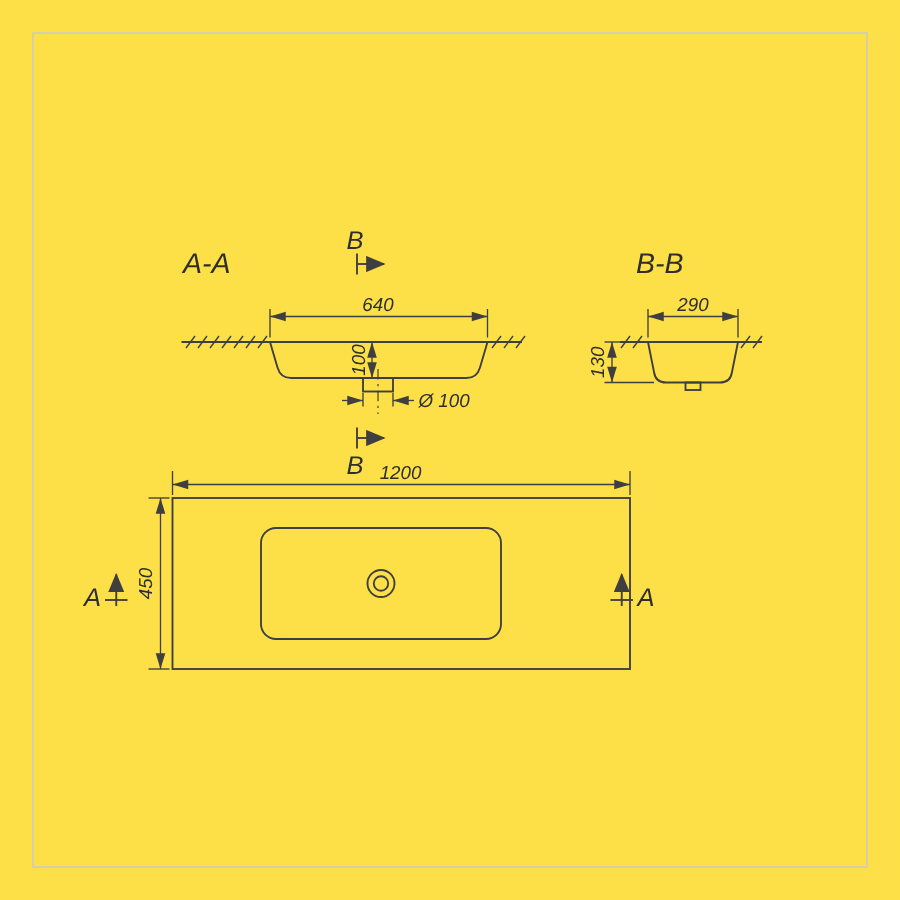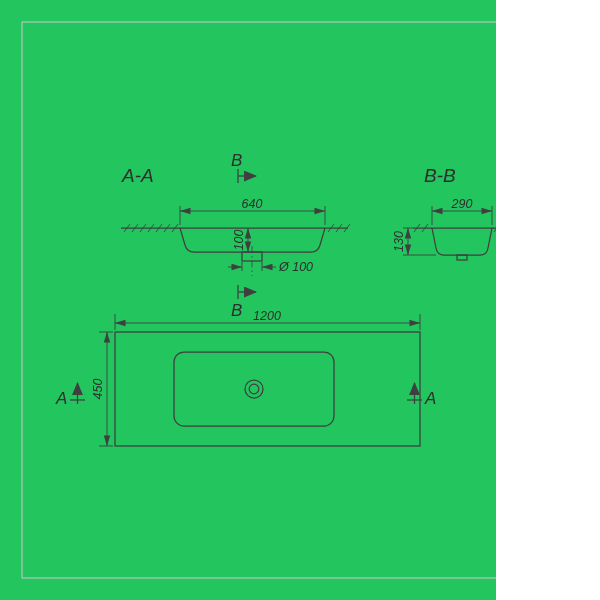--- a/index.html
+++ b/index.html
@@ -3,23 +3,23 @@
 <meta charset="utf-8">
 <style>
   html, body {
     margin: 0;
     padding: 0;
     background: #ffffff;
     font-family: "Liberation Sans", sans-serif;
   }
   .canvas {
     position: relative;
-    width: 496px;
+    width: 600px;
     height: 600px;
-    background: #22c55e;
+    background: #fde047;
     overflow: hidden;
   }
   svg { display: block; }
   text {
     fill: #2e2e2e;
     font-family: "Liberation Sans", sans-serif;
     font-style: italic;
   }
   .lbl  { font-size: 19px; }
   .mark { font-size: 17px; }

